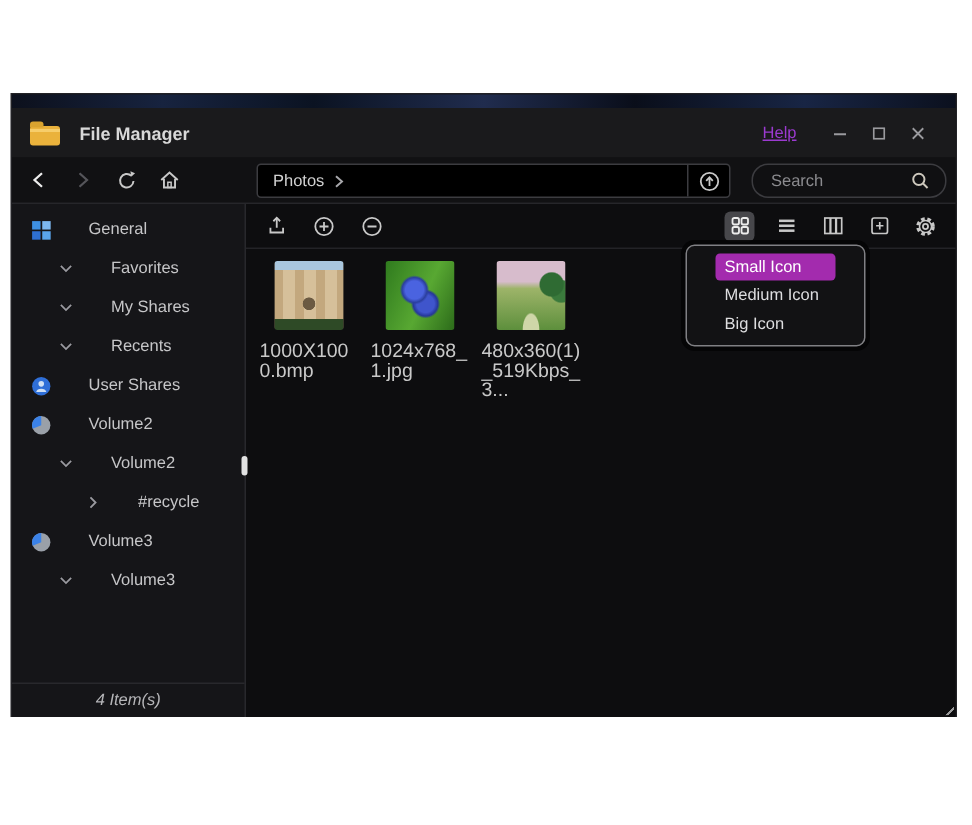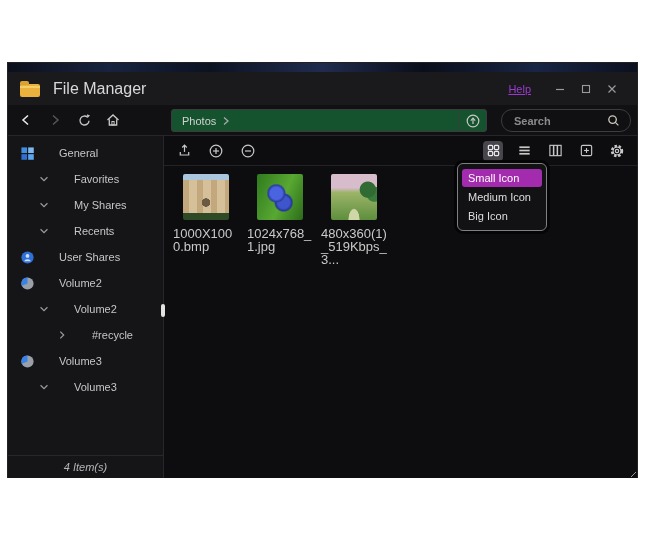--- a/index.html
+++ b/index.html
@@ -9,35 +9,35 @@
           box-shadow:0 0 0 1px #222226;font-size:11px;color:#cfcfcf;}
   
   .top-strip{height:9px;background:linear-gradient(90deg,#0c101c,#17233f 16%,#0b1322 32%,
              #202c4e 50%,#0a0e1a 66%,#182544 84%,#0b101e);}
   
   .titlebar{height:33px;background:#1a1a1c;display:flex;align-items:center;padding:0 12px;}
   .folder-icon{width:20px;height:13px;background:#eab23c;border-radius:2px;position:relative;margin-top:3px;}
   .folder-icon::before{content:"";position:absolute;left:0;top:-3px;width:9px;height:4px;
                        background:#d9a32f;border-radius:2px 2px 0 0;}
   .folder-icon::after{content:"";position:absolute;left:0;top:2px;width:20px;height:2px;background:#f6cd6b;}
-  .window-title{margin-left:13px;font-size:16px;color:#d8d8d8;}
+  .window-title{margin-left:13px;font-size:12px;color:#d8d8d8;font-weight:bold;}
   .tb-spacer{flex:1;}
   .help-link{color:#9b3ad0;text-decoration:underline;font-size:11px;margin-right:16px;cursor:pointer;}
   .winctl{width:26px;height:20px;display:flex;align-items:center;justify-content:center;cursor:pointer;}
   
   .navrow{height:30px;background:#111113;position:relative;display:flex;align-items:center;padding-left:10px;}
   .nav-btn{width:16px;height:16px;display:flex;align-items:center;justify-content:center;}
   .nav-btn+.nav-btn{margin-left:13px;}
   .breadcrumb{position:absolute;left:163px;top:4px;width:314px;height:21px;border:1px solid #3c3c40;
-              border-radius:3px;display:flex;align-items:center;background:#14532d;}
+              border-radius:3px;display:flex;align-items:center;background:#000000;}
   .breadcrumb-text{padding-left:10px;color:#d2d2d2;display:flex;align-items:center;gap:6px;flex:1;}
   .bc-up{width:27px;height:100%;border-left:1px solid #3c3c40;display:flex;align-items:center;
          justify-content:center;}
   .search{position:absolute;right:6px;top:4px;width:128px;height:21px;border:1px solid #3c3c40;
-          border-radius:11px;display:flex;align-items:center;background:#101012;font-weight:bold;}
+          border-radius:11px;display:flex;align-items:center;background:#101012;}
   .search-ph{padding-left:12px;color:#8b8b8f;flex:1;}
   .search-icn{padding-right:9px;display:flex;align-items:center;}
   
   .content{display:flex;height:342px;border-top:1px solid #26262a;position:relative;}
   .sidebar{width:155px;border-right:1px solid #28282c;background:#151518;position:relative;flex:none;}
   .side-list{padding-top:4px;}
   .side-item{height:26px;display:flex;align-items:center;gap:24px;cursor:pointer;color:#c6c6c8;}
   .lv0{padding-left:12px;}
   .lv1{padding-left:30px;}
   .lv2{padding-left:48px;}
@@ -72,21 +72,21 @@
      radial-gradient(circle at 42% 42%,#4a63e0 0 16%,#2b3fa0 22%,rgba(0,0,0,0) 26%),
      radial-gradient(circle at 58% 62%,#3f55cc 0 15%,#26379a 21%,rgba(0,0,0,0) 25%),
      linear-gradient(115deg,#2f7a1e,#58a832 55%,#2c6b1a);}
   .thumb-meadow{background:
      radial-gradient(circle at 80% 34%,#2f6b33 0 16%,rgba(0,0,0,0) 18%),
      radial-gradient(circle at 94% 44%,#3a7a3c 0 14%,rgba(0,0,0,0) 16%),
      radial-gradient(ellipse at 50% 100%,#cfd6a8 0 16%,rgba(0,0,0,0) 18%),
      linear-gradient(180deg,#d7bccc 0 30%,#9db469 40%,#5d8f3c 100%);}
   
   .view-menu{position:absolute;left:293px;top:27px;width:80px;background:#121214;
-             border:1px solid #808084;border-radius:6px;padding:4px 4px;z-index:10;
+             border:1px solid #808084;border-radius:6px;padding:4px 19px;z-index:10;
              box-shadow:0 0 0 3px rgba(4,4,5,.9);}
   .menu-item{height:18px;line-height:18px;padding-left:6px;color:#dedee0;border-radius:3px;
              margin:1px 0;cursor:pointer;white-space:nowrap;}
   .menu-item.selected{background:#a32bae;color:#ffffff;}
   .resize-handle{position:absolute;right:1px;bottom:1px;width:11px;height:11px;
      background:repeating-linear-gradient(135deg,rgba(0,0,0,0) 0 1.5px,#9a9a9a 1.5px 2.5px,rgba(0,0,0,0) 2.5px 5px);
      clip-path:polygon(100% 0,100% 100%,0 100%);cursor:nwse-resize;}
   svg{display:block;}
 </style>
 </head>

